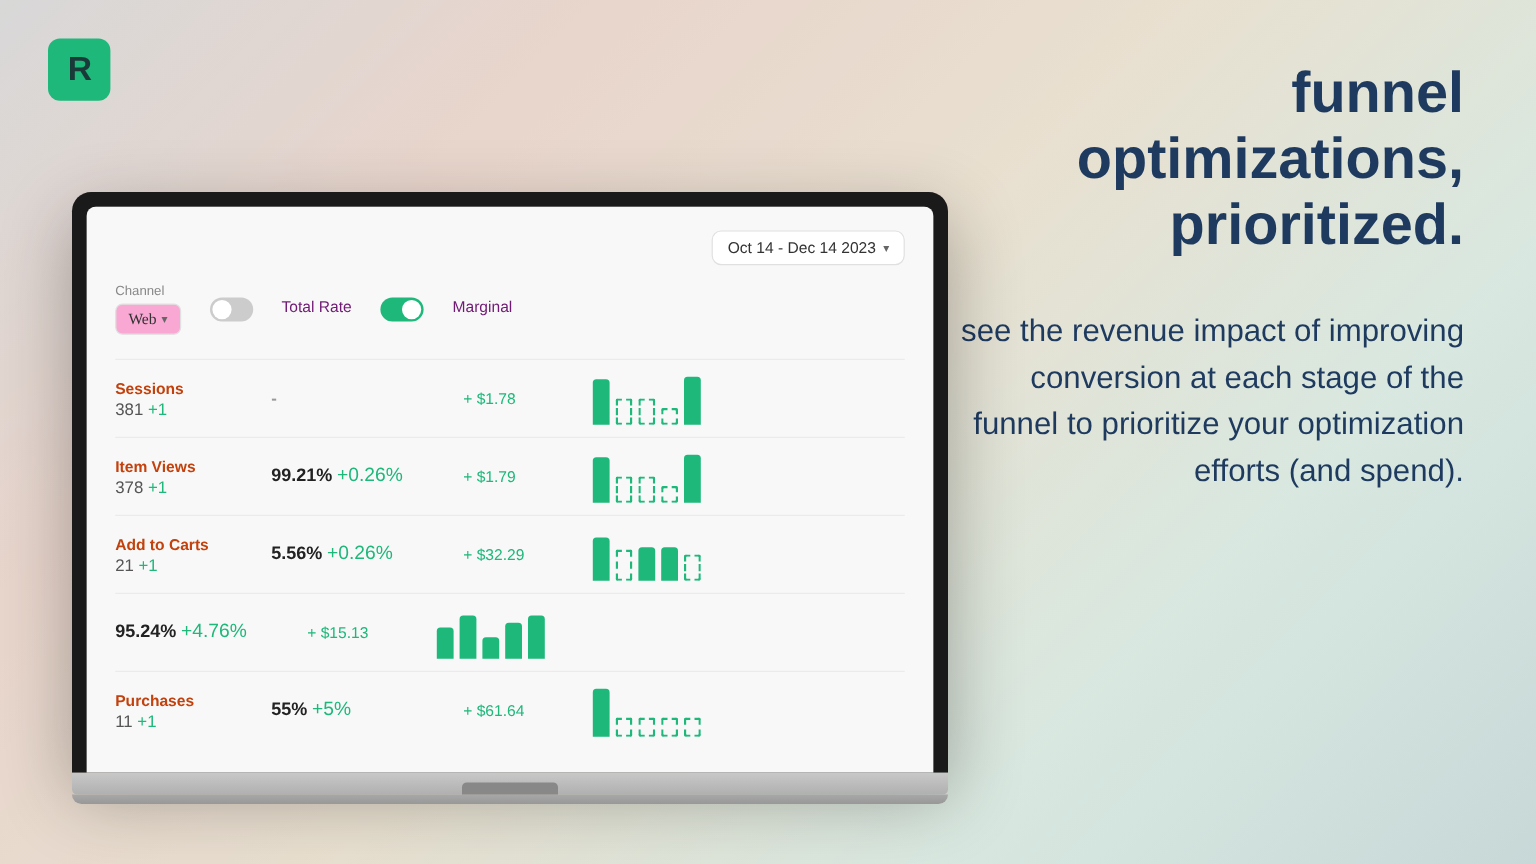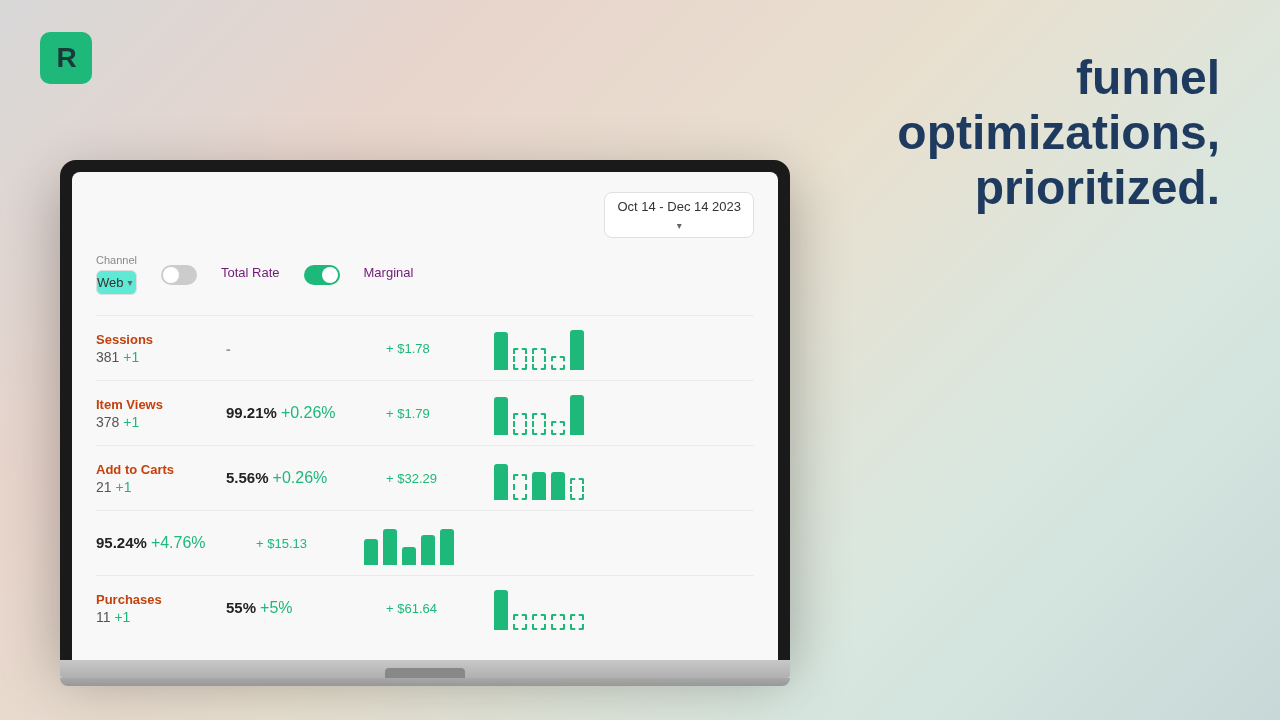--- a/index.html
+++ b/index.html
@@ -118,21 +118,20 @@
     .date-picker {
       display: flex;
       align-items: center;
       gap: 6px;
       background: white;
       border: 1px solid #e0e0e0;
       border-radius: 8px;
       padding: 6px 12px;
       font-size: 13px;
       color: #333;
-      flex-direction: column;
     }
 
     .date-picker .chevron {
       color: #666;
       font-size: 10px;
     }
 
     
     .controls-row {
       display: flex;
@@ -144,27 +143,28 @@
     .channel-label {
       font-size: 11px;
       color: #888;
       margin-bottom: 4px;
     }
 
     .channel-dropdown {
       display: flex;
       align-items: center;
       gap: 4px;
-      background: #5eead4;
+      background: #f9a8d4;
       border: 1px solid #e0e0e0;
       border-radius: 6px;
-      padding: 4px 0;
+      padding: 4px 10px;
       font-size: 13px;
       color: #333;
       cursor: pointer;
+      font-family: Liberation Serif, serif;
     }
 
     .channel-dropdown .chevron {
       font-size: 10px;
       color: #666;
     }
 
     .toggle-group {
       display: flex;
       align-items: flex-start;
@@ -307,20 +307,21 @@
   </style>
 </head>
 <body>
 
 <div class="logo">
   <span>R</span>
 </div>
 
 <div class="hero-text">
   <h1 class="hero-title">funnel optimizations, prioritized.</h1>
+  <p class="hero-subtitle">see the revenue impact of improving conversion at each stage of the funnel to prioritize your optimization efforts (and spend).</p>
 </div>
 
 <div class="laptop-wrapper">
   <div class="laptop-screen">
     <div class="laptop-inner">
       <div class="dashboard">
 
         <div class="topbar">
           <div class="date-picker">
             <span>Oct 14 - Dec 14 2023</span>

